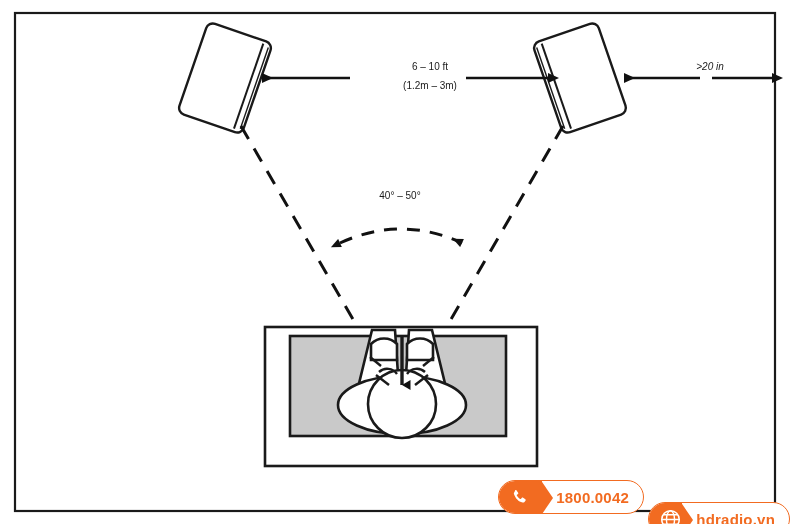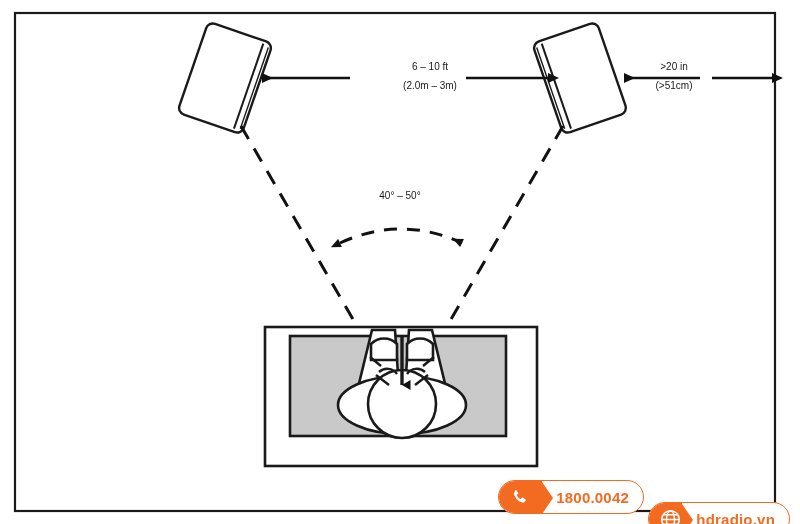--- a/index.html
+++ b/index.html
@@ -14,21 +14,21 @@
   .label{
     position:absolute;
     color:#1a1a1a;
     font-size:10px;
     line-height:19px;
     text-align:center;
     white-space:nowrap;
     font-family:"Liberation Sans",sans-serif;
   }
   #dist-label{left:300px;top:57px;width:260px;}
-  #wall-label{left:614px;top:57px;width:120px;}
+  #wall-label{left:650px;top:57px;width:120px;font-style:italic;}
   #angle-label{left:330px;top:186px;width:140px;}
   .badge{
     position:absolute;
     height:34px;
     border-radius:17px;
     background:#ffffff;
     border:1.5px solid #F26B21;
     display:flex;
     align-items:center;
     overflow:hidden;
@@ -131,26 +131,25 @@
       <line x1="376" y1="375" x2="389" y2="385" stroke="#1a1a1a" stroke-width="2.4"></line>
       <line x1="434" y1="357" x2="423" y2="366" stroke="#1a1a1a" stroke-width="2.4"></line>
       <line x1="428" y1="375" x2="415" y2="385" stroke="#1a1a1a" stroke-width="2.4"></line>
 
       <line x1="402" y1="336" x2="402" y2="385" stroke="#1a1a1a" stroke-width="3.4" marker-end="url(#vArr)"></line>
     </g>
   </svg>
 
   <div class="label" id="dist-label">
     <div>6 – 10 ft</div>
-    <div>(2.0m – 3m)</div>
+    <div>(1.2m – 3m)</div>
   </div>
 
   <div class="label" id="wall-label">
     <div>&gt;20 in</div>
-    <div>(&gt;51cm)</div>
   </div>
 
   <div class="label" id="angle-label">40° – 50°</div>
 
   <div class="badge" id="badge-phone">
     <span class="icon-wrap">
       <svg width="19" height="19" viewBox="0 0 24 24" aria-hidden="true">
         <path d="M6.6 2.8c.5-.4 1.3-.3 1.7.3l2 2.8c.4.5.3 1.2-.2 1.6l-1.3 1c-.3.2-.4.6-.2.9 1 1.9 2.6 3.5 4.5 4.5.3.2.7.1.9-.2l1-1.3c.4-.5 1.1-.6 1.6-.2l2.8 2c.6.4.7 1.2.3 1.7l-1.4 1.7c-.6.7-1.6 1-2.5.7C10.9 17.2 6.8 13.1 5 7.5c-.3-.9 0-1.9.7-2.5l.9-2.2z" fill="#ffffff"></path>
       </svg>
     </span>

